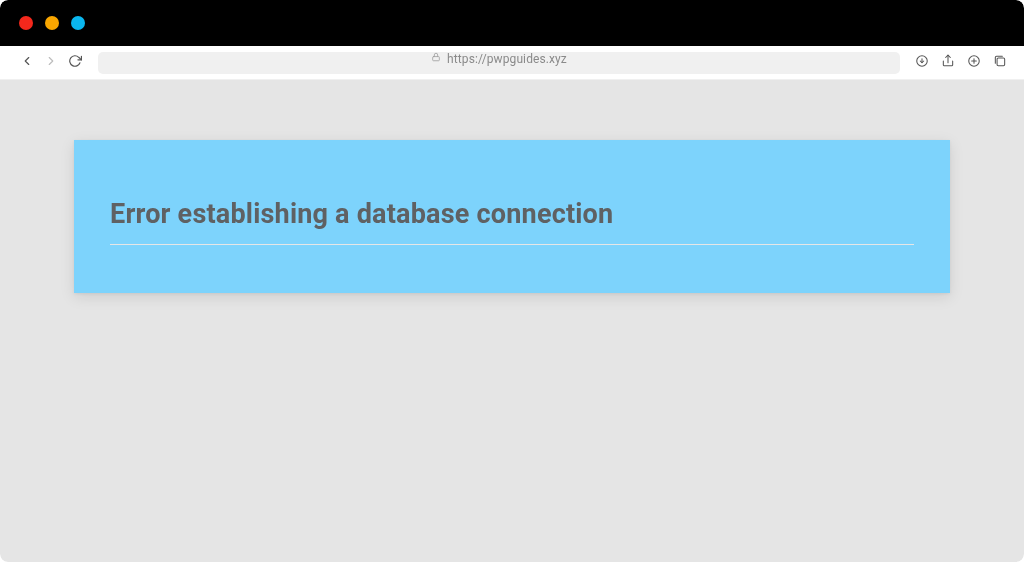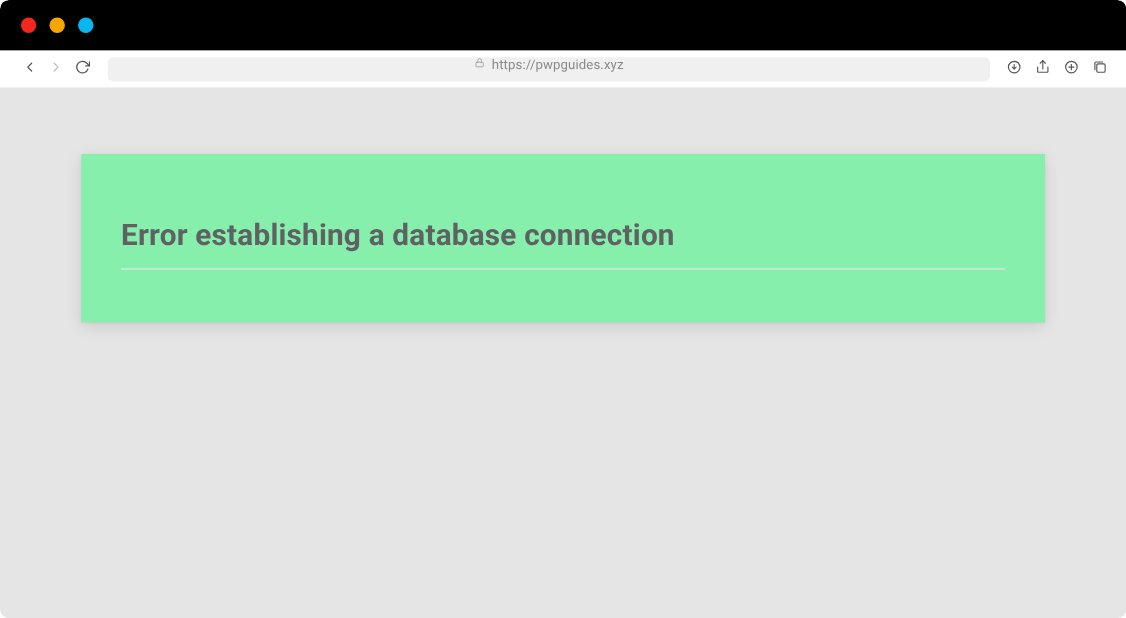--- a/index.html
+++ b/index.html
@@ -110,21 +110,21 @@
     .viewport {
       flex: 1;
       background: #e5e5e5;
       position: relative;
     }
     .page-card {
       position: absolute;
       left: 74px;
       right: 74px;
       top: 60px;
-      background: #86efac;
+      background: #7dd3fc;
       padding: 58px 36px 48px 36px;
       box-shadow: 0 4px 14px rgba(0,0,0,0.10), 0 1px 3px rgba(0,0,0,0.06);
     }
     .error-heading {
       font-size: 27px;
       font-weight: 700;
       color: #5f6163;
       letter-spacing: 0.2px;
       padding-bottom: 14px;
       border-bottom: 1px solid #e6e6e6;

